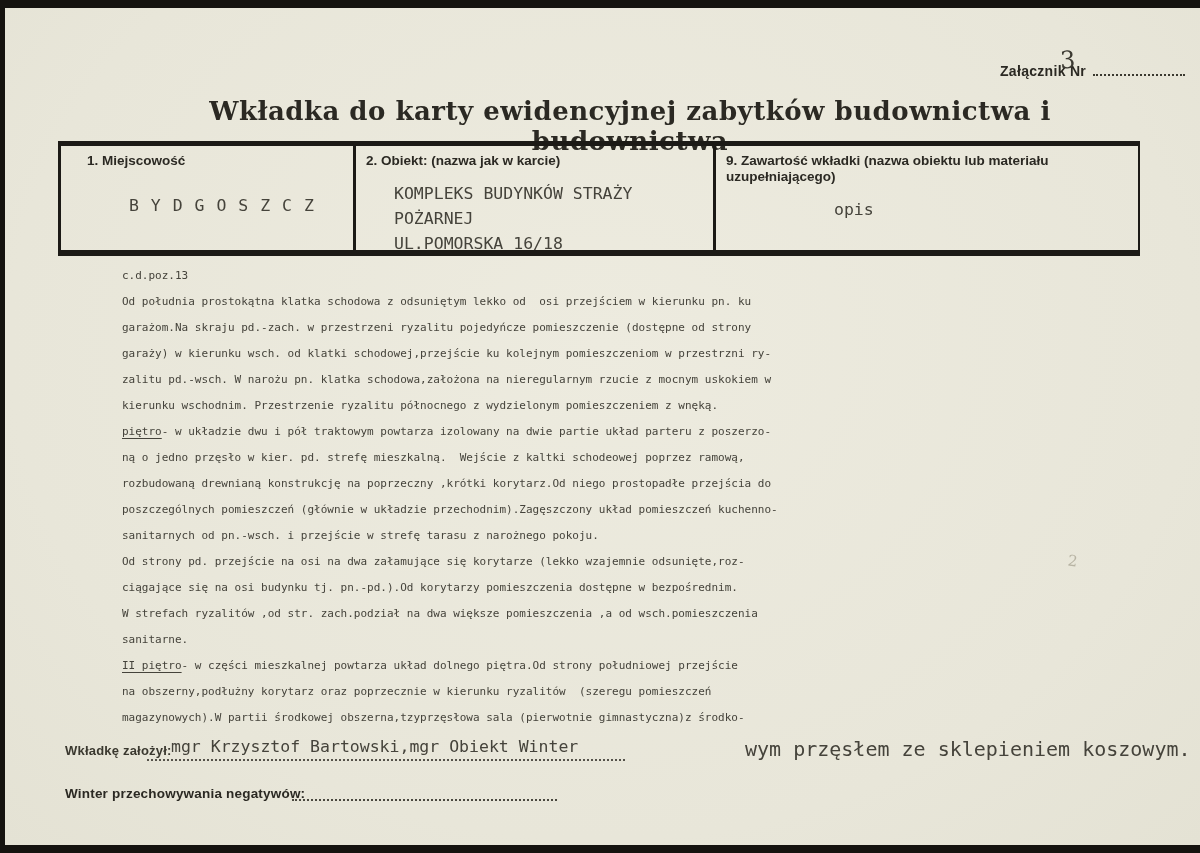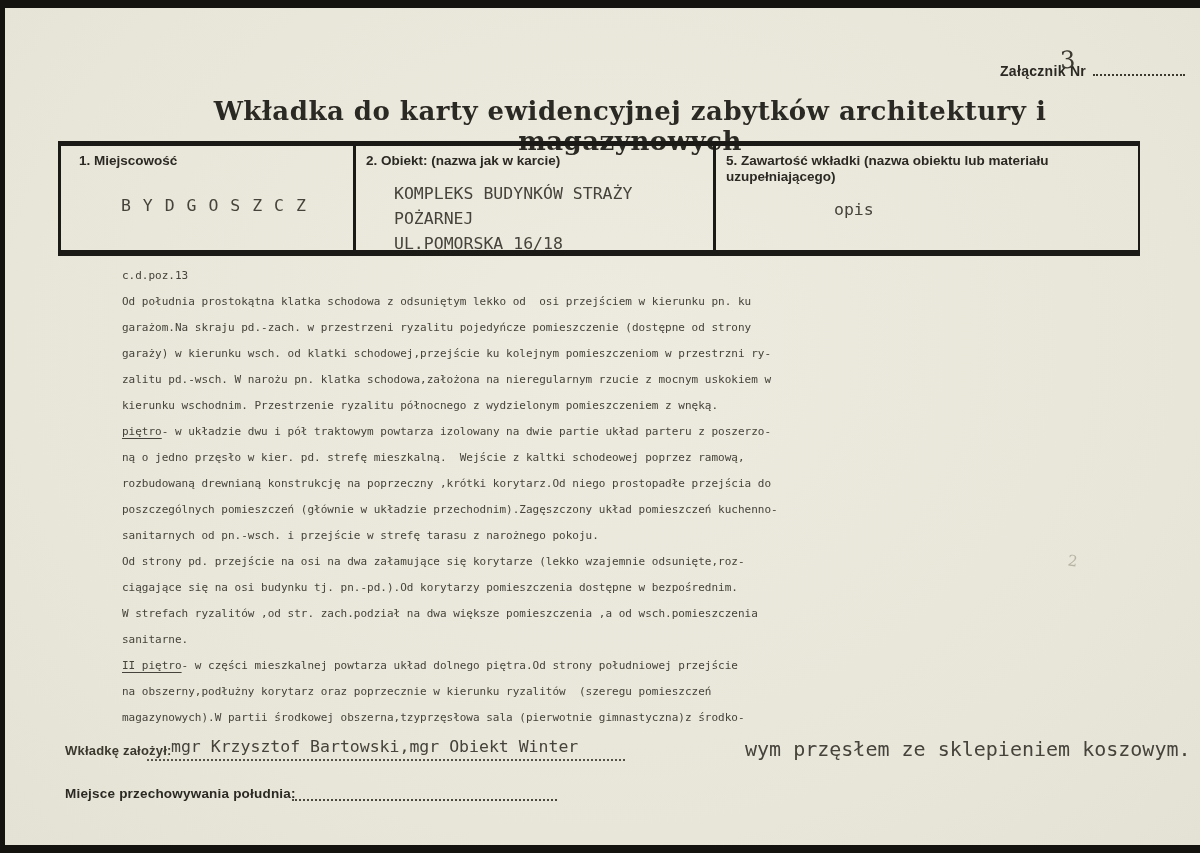--- a/index.html
+++ b/index.html
@@ -32,21 +32,21 @@
     font-family:"DejaVu Serif", serif;
   }
 
   .form-table{
     position:absolute;left:53px;top:133px;width:1082px;height:115px;
     border-top:5px solid #1c1a16;border-bottom:6px solid #1c1a16;
     border-left:3px solid #1c1a16;border-right:2px solid #1c1a16;
     box-sizing:border-box;
   }
   .cell{position:absolute;top:0;bottom:0;}
-  .cell1{left:8px;width:336px;}
+  .cell1{left:16px;width:336px;}
   .cell2{left:292px;width:360px;border-left:3px solid #1c1a16;}
   .cell3{left:652px;width:430px;border-left:3px solid #1c1a16;box-sizing:border-box;}
   .cell-label{font-size:13.5px;font-weight:bold;padding:7px 10px 0 10px;line-height:16px;}
   .cell-value{position:absolute;font-size:16.5px;line-height:25px;white-space:pre-line;}
   .v1{left:52px;top:47px;letter-spacing:1px;}
   .v2{left:38px;top:35px;}
   .v3{left:118px;top:51px;}
 
   .body-text{
     position:absolute;left:117px;top:255px;
@@ -94,53 +94,53 @@
 <body>
 
 <div class="paper">
 
   <div class="zalacznik">
     <span class="lbl printed">Załącznik Nr</span>
     <span class="dots"></span>
   </div>
   <div class="handnum">3</div>
 
-  <div class="doc-title printed">Wkładka do karty ewidencyjnej zabytków architektury i magazynowych</div>
+  <div class="doc-title printed">Wkładka do karty ewidencyjnej zabytków budownictwa i budownictwa</div>
 
   <div class="form-table">
     <div class="cell cell1">
       <div class="cell-label printed">1. Miejscowość</div>
       <div class="cell-value typed v1">B Y D G O S Z C Z</div>
     </div>
     <div class="cell cell2">
       <div class="cell-label printed">2. Obiekt: (nazwa jak w karcie)</div>
       <div class="cell-value typed v2">KOMPLEKS BUDYNKÓW STRAŻY
 POŻARNEJ
 UL.POMORSKA 16/18</div>
     </div>
     <div class="cell cell3">
-      <div class="cell-label printed">5. Zawartość wkładki (nazwa obiektu lub materiału uzupełniającego)</div>
+      <div class="cell-label printed">9. Zawartość wkładki (nazwa obiektu lub materiału uzupełniającego)</div>
       <div class="cell-value typed v3">opis</div>
     </div>
   </div>
 
   <div class="body-text typed"><div class="tline">c.d.poz.13</div><div class="tline">Od południa prostokątna klatka schodowa z odsuniętym lekko od  osi przejściem w kierunku pn. ku</div><div class="tline">garażom.Na skraju pd.-zach. w przestrzeni ryzalitu pojedyńcze pomieszczenie (dostępne od strony</div><div class="tline">garaży) w kierunku wsch. od klatki schodowej,przejście ku kolejnym pomieszczeniom w przestrzni ry-</div><div class="tline">zalitu pd.-wsch. W narożu pn. klatka schodowa,założona na nieregularnym rzucie z mocnym uskokiem w</div><div class="tline">kierunku wschodnim. Przestrzenie ryzalitu północnego z wydzielonym pomieszczeniem z wnęką.</div><div class="tline"><span class="ul">piętro</span>- w układzie dwu i pół traktowym powtarza izolowany na dwie partie układ parteru z poszerzo-</div><div class="tline">ną o jedno przęsło w kier. pd. strefę mieszkalną.  Wejście z kaltki schodeowej poprzez ramową,</div><div class="tline">rozbudowaną drewnianą konstrukcję na poprzeczny ,krótki korytarz.Od niego prostopadłe przejścia do</div><div class="tline">poszczególnych pomieszczeń (głównie w układzie przechodnim).Zagęszczony układ pomieszczeń kuchenno-</div><div class="tline">sanitarnych od pn.-wsch. i przejście w strefę tarasu z narożnego pokoju.</div><div class="tline">Od strony pd. przejście na osi na dwa załamujące się korytarze (lekko wzajemnie odsunięte,roz-</div><div class="tline">ciągające się na osi budynku tj. pn.-pd.).Od korytarzy pomieszczenia dostępne w bezpośrednim.</div><div class="tline">W strefach ryzalitów ,od str. zach.podział na dwa większe pomieszczenia ,a od wsch.pomieszczenia</div><div class="tline">sanitarne.</div><div class="tline"><span class="ul">II piętro</span>- w części mieszkalnej powtarza układ dolnego piętra.Od strony południowej przejście</div><div class="tline">na obszerny,podłużny korytarz oraz poprzecznie w kierunku ryzalitów  (szeregu pomieszczeń</div><div class="tline">magazynowych).W partii środkowej obszerna,tzyprzęsłowa sala (pierwotnie gimnastyczna)z środko-</div></div>
 
   <div class="margin-note">2</div>
 
   <div class="footer-row">
     <div class="filled-by-label printed">Wkładkę założył:</div>
     <div class="filled-by-line">
       <div class="filled-by-value typed">mgr Krzysztof Bartowski,mgr Obiekt Winter</div>
     </div>
     <div class="body-continuation typed">wym przęsłem ze sklepieniem koszowym.</div>
   </div>
 
   <div class="negatives-row">
-    <div class="negatives-label printed">Miejsce przechowywania południa:</div>
+    <div class="negatives-label printed">Winter przechowywania negatywów:</div>
     <div class="negatives-line"></div>
   </div>
 
 </div>
 
 <div class="edge edge-top"></div>
 <div class="edge edge-bottom"></div>
 <div class="edge edge-left"></div>
 
 </body></html>

